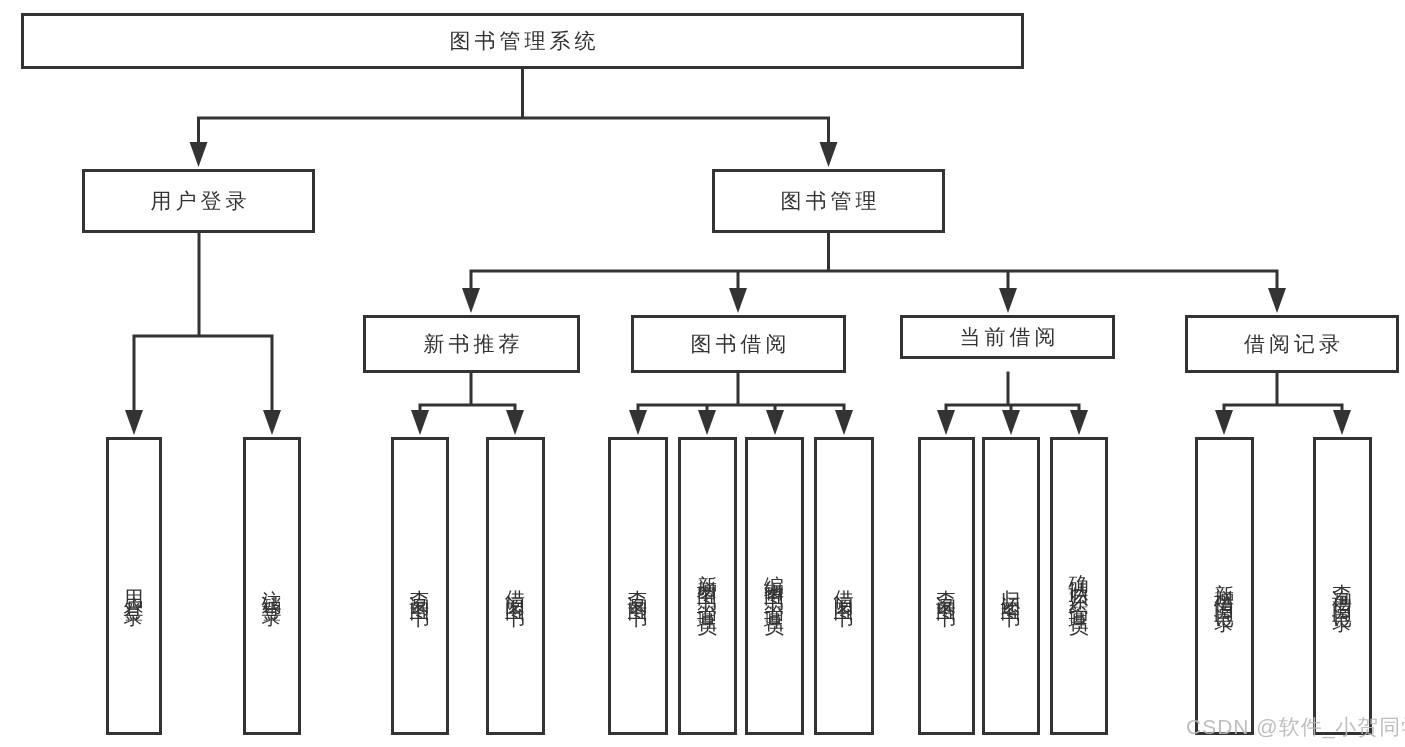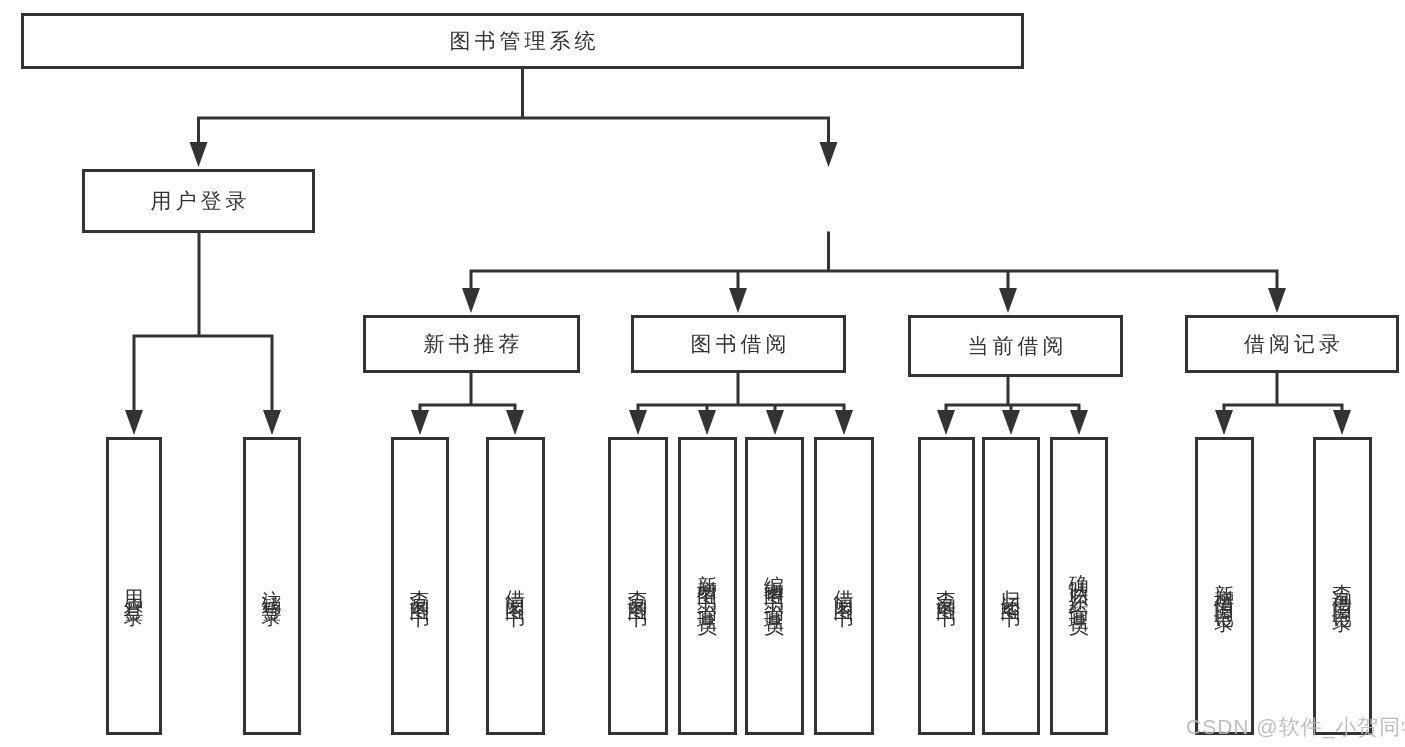--- a/index.html
+++ b/index.html
@@ -76,28 +76,31 @@
     </g>
   </svg>
 
   <div class="box" style="left:21px; top:13px; width:1003px; height:56px;">
     <span class="h-label">图书管理系统</span>
   </div>
 
   <div class="box" style="left:82px; top:169px; width:233px; height:64px;">
     <span class="h-label">用户登录</span>
   </div>
+  <div class="box" style="left:712px; top:169px; width:233px; height:64px;">
+    <span class="h-label">图书管理</span>
+  </div>
 
   <div class="box" style="left:363px; top:315px; width:217px; height:58px;align-items:center;">
     <span class="h-label">新书推荐</span>
   </div>
   <div class="box" style="left:631px; top:315px; width:215px; height:58px;">
     <span class="h-label">图书借阅</span>
   </div>
-  <div class="box" style="left:900px; top:315px; width:215px; height:62px;margin-left:8px;">
+  <div class="box" style="left:900px; top:315px; width:215px; height:44px;">
     <span class="h-label">当前借阅</span>
   </div>
   <div class="box" style="left:1170px; top:315px; width:214px; height:58px;margin-left:15px;">
     <span class="h-label">借阅记录</span>
   </div>
 
   <div class="box leaf" style="left:106px; width:56px;">
     <span class="v-label">用户登录</span>
   </div>
   <div class="box leaf" style="left:243px; width:58px;">

